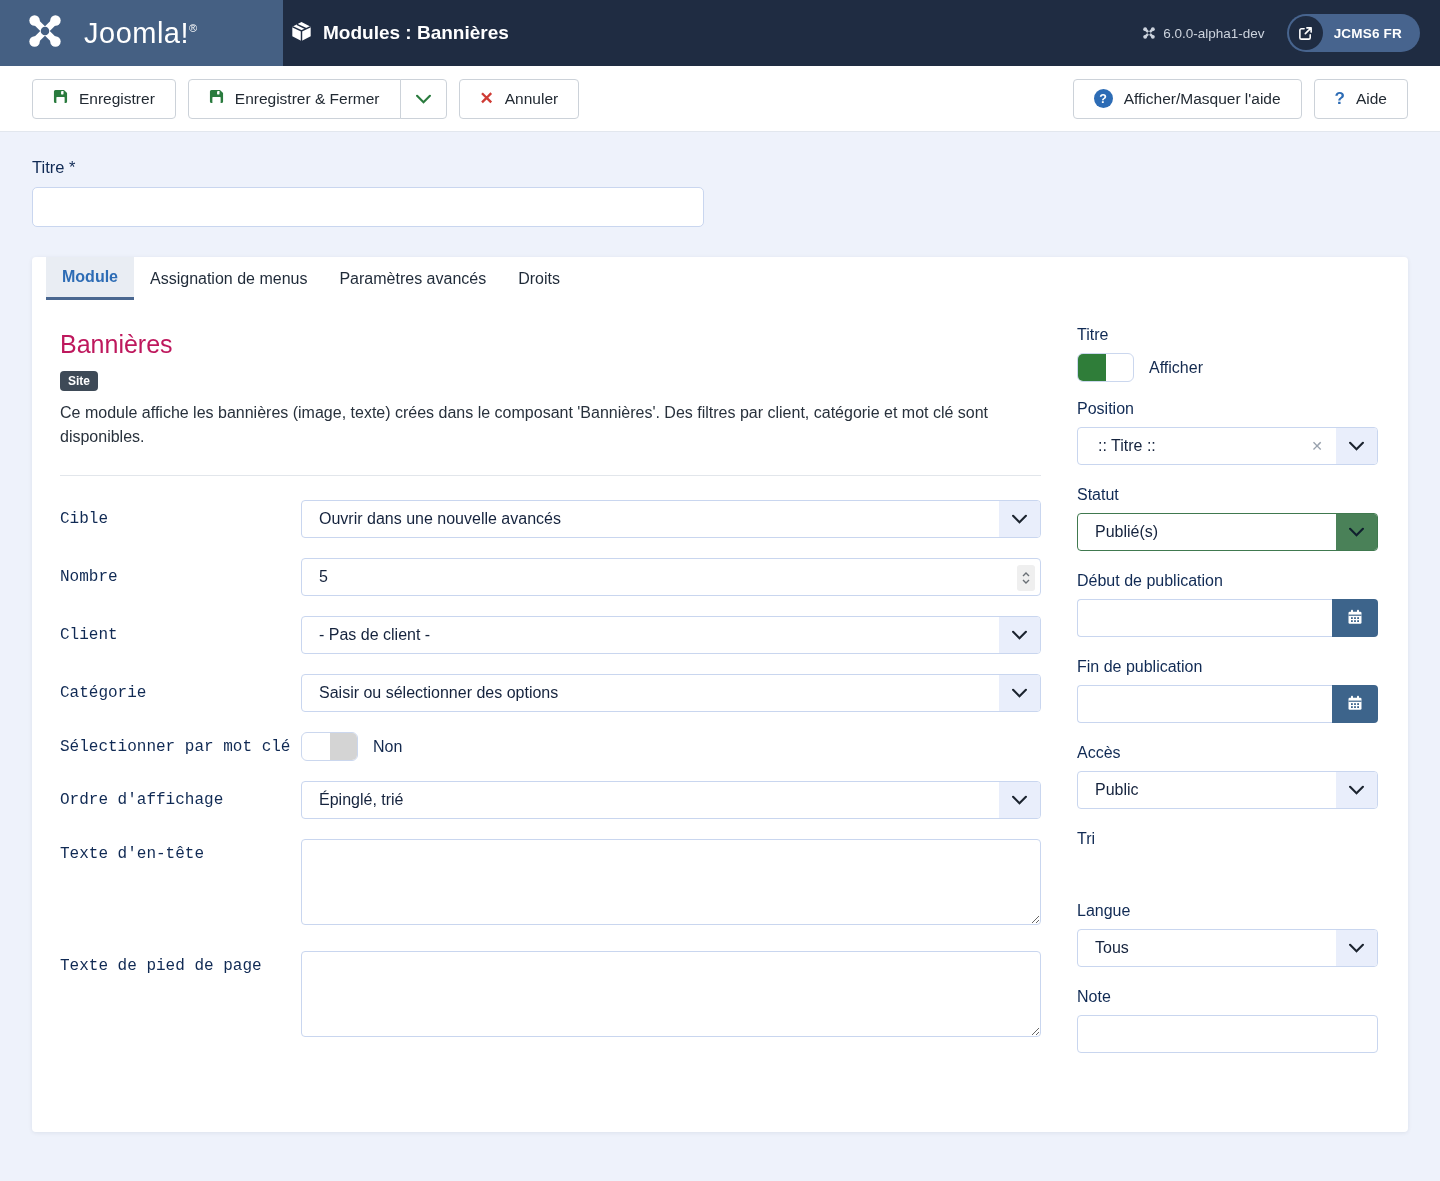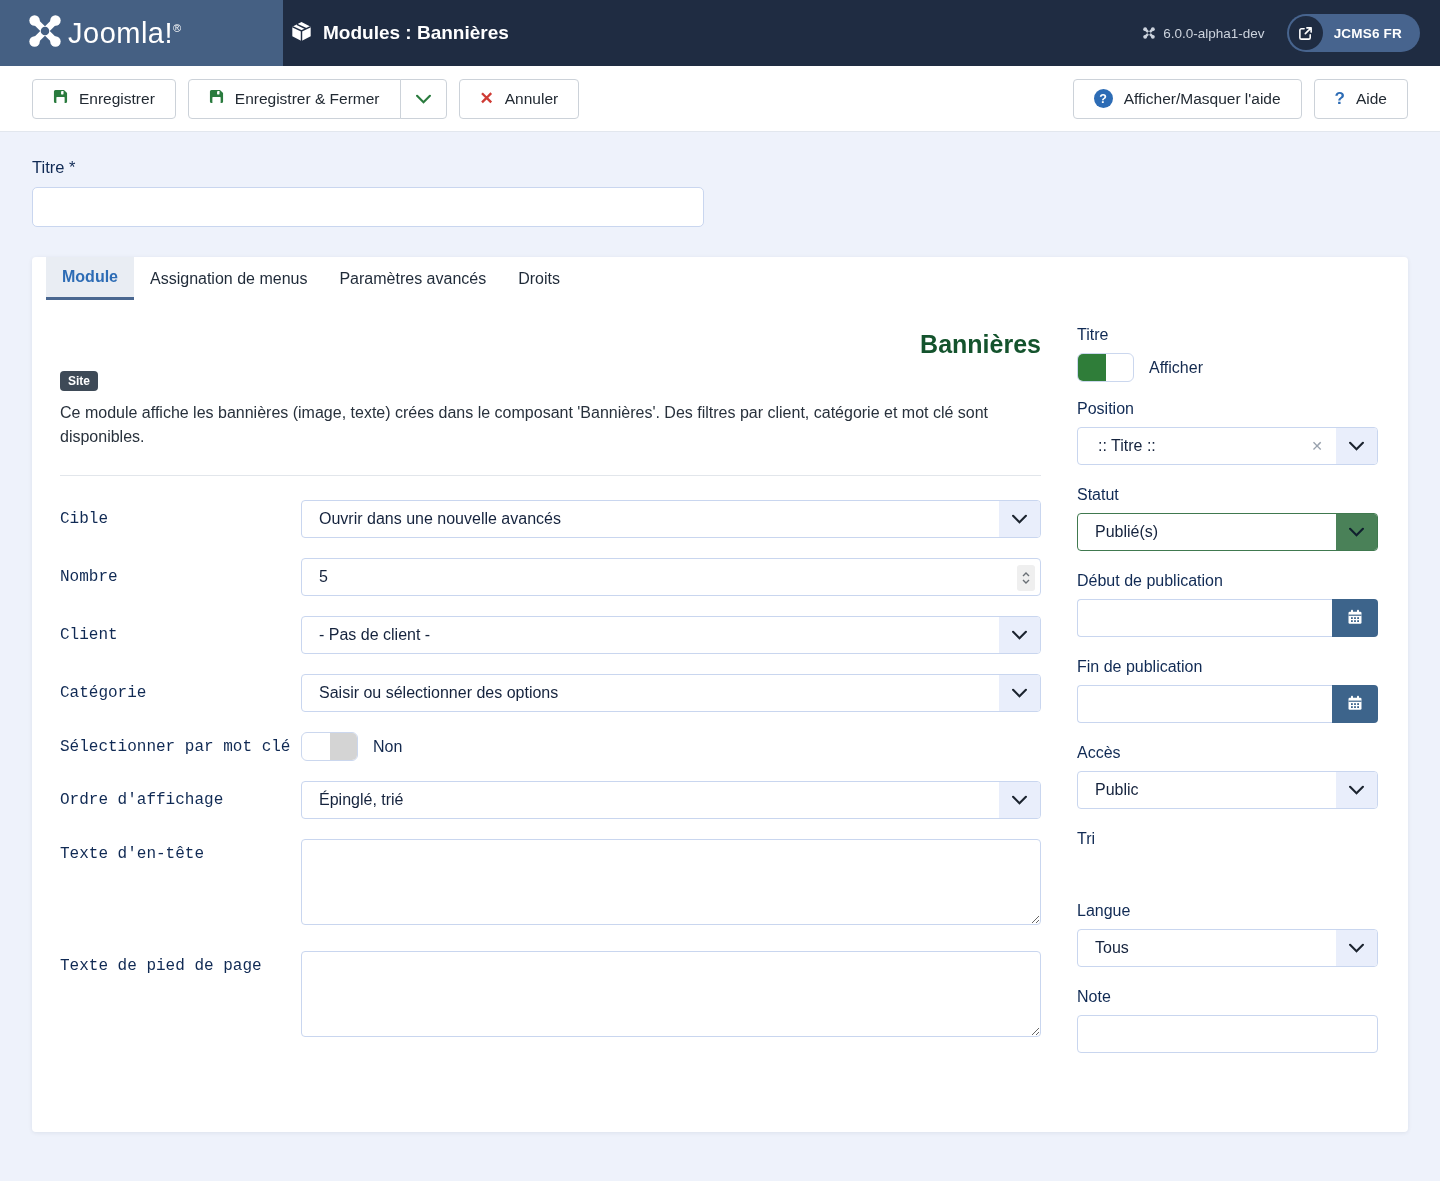--- a/index.html
+++ b/index.html
@@ -5,21 +5,21 @@
   * { box-sizing: border-box; margin: 0; padding: 0; }
   html,body { width:1440px; height:1181px; }
   body {
     font-family: "Liberation Sans", sans-serif;
     background:#eef2fb;
     color:#102a54;
     overflow:hidden;
   }
   
   .header { height:66px; background:#1f2c42; display:flex; align-items:stretch; }
-  .logo-area { width:283px; background:#456083; display:flex; align-items:center; padding-left:26px; gap:4px; }
+  .logo-area { width:283px; background:#456083; display:flex; align-items:center; padding-left:26px; gap:20px; }
   .logo-text { color:#fff; font-size:29px; font-weight:400; letter-spacing:.5px; }
   .logo-text sup { font-size:11px; }
   .header-title { display:flex; align-items:center; gap:11px; padding-left:8px; color:#fff; }
   .header-title .txt { font-size:19px; font-weight:700; }
   .header-right { margin-left:auto; display:flex; align-items:center; gap:22px; padding-right:20px; }
   .version { display:flex; align-items:center; gap:7px; color:#ccd3dd; font-size:13.5px; }
   .site-pill { display:flex; align-items:center; background:#47648e; border:none; border-radius:20px; height:38px; padding:2px 18px 2px 2px; gap:11px; cursor:pointer; }
   .site-pill .circ { width:34px; height:34px; border-radius:50%; background:#1f2c42; display:flex; align-items:center; justify-content:center; }
   .site-pill .lbl { color:#fff; font-size:13.5px; font-weight:700; letter-spacing:.2px; }
   
@@ -39,21 +39,21 @@
   .title-input { margin-top:10px; width:672px; height:40px; border:1px solid #c9d6ef; border-radius:5px; background:#fff; font-size:16px; padding:0 12px; color:#15233d; font-family:inherit; }
   
   .card { margin-top:30px; background:#fff; border-radius:4px; box-shadow:0 1px 4px rgba(18,34,64,.08); min-height:875px; }
   .tabs { display:flex; padding-left:14px; }
   .tab { padding:0 16px; height:43px; display:flex; align-items:center; font-size:16px; color:#1f2a38; cursor:pointer; }
   .tab.active { background:#e9edf3; color:#2d6cb5; font-weight:700; border-bottom:3px solid #4a6790; }
   .card-body { display:flex; padding:26px 30px 0 28px; gap:36px; }
   .col-left { width:981px; }
   .col-right { width:304px; }
   
-  h2.module-heading { font-size:25px; font-weight:700; color:#14532d; margin:4px 0 12px;text-align:right; }
+  h2.module-heading { font-size:25px; font-weight:400; color:#be185d; margin:4px 0 12px; }
   .badge { display:inline-block; background:#3e4a57; color:#fff; font-size:12px; font-weight:700; padding:3px 8px; border-radius:4px; }
   .module-desc { margin-top:10px; font-size:16px; color:#28313c; line-height:1.5; max-width:940px; }
   .divider { border:none; border-top:1px solid #e2e6eb; margin:26px 0 24px; }
   .frow { display:flex; align-items:center; margin-bottom:20px; }
   .frow.top { align-items:flex-start; }
   .frow.top .flabel { padding-top:6px; }
   .flabel { width:241px; flex:none; font-size:16px; color:#102a54;font-family:Liberation Mono, monospace; }
   .fctrl { width:740px; }
   .select { height:38px; border:1px solid #c9d6ef; border-radius:4px; background:#fff; display:flex; align-items:stretch; overflow:hidden; cursor:pointer; }
   .select .val { flex:1; display:flex; align-items:center; padding-left:17px; font-size:16px; color:#15233d; }

